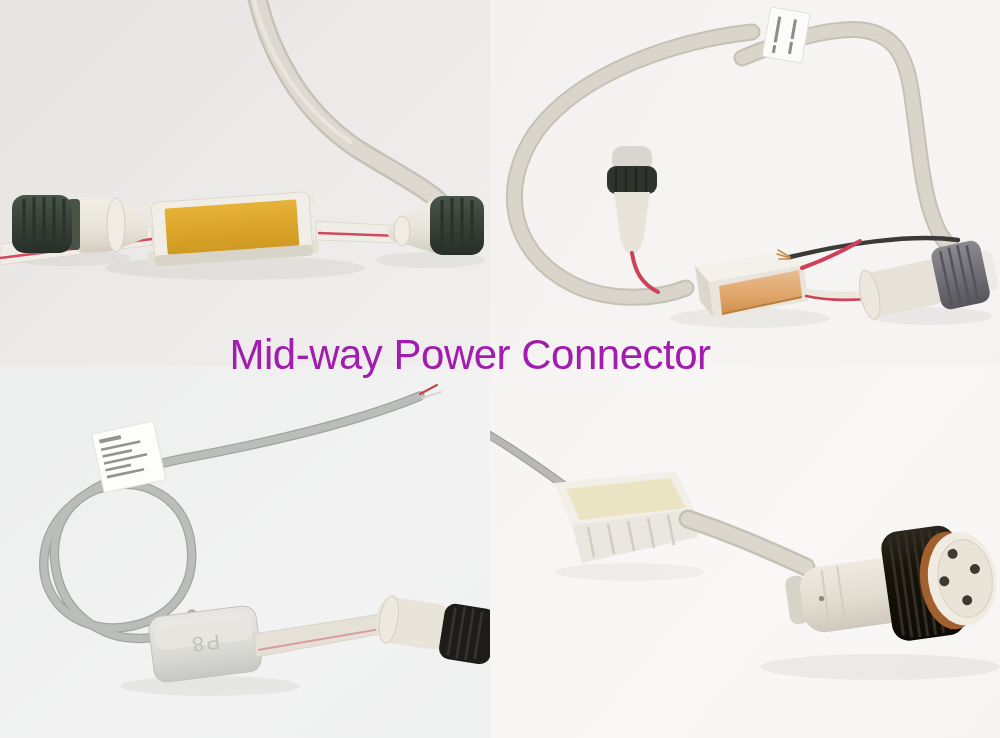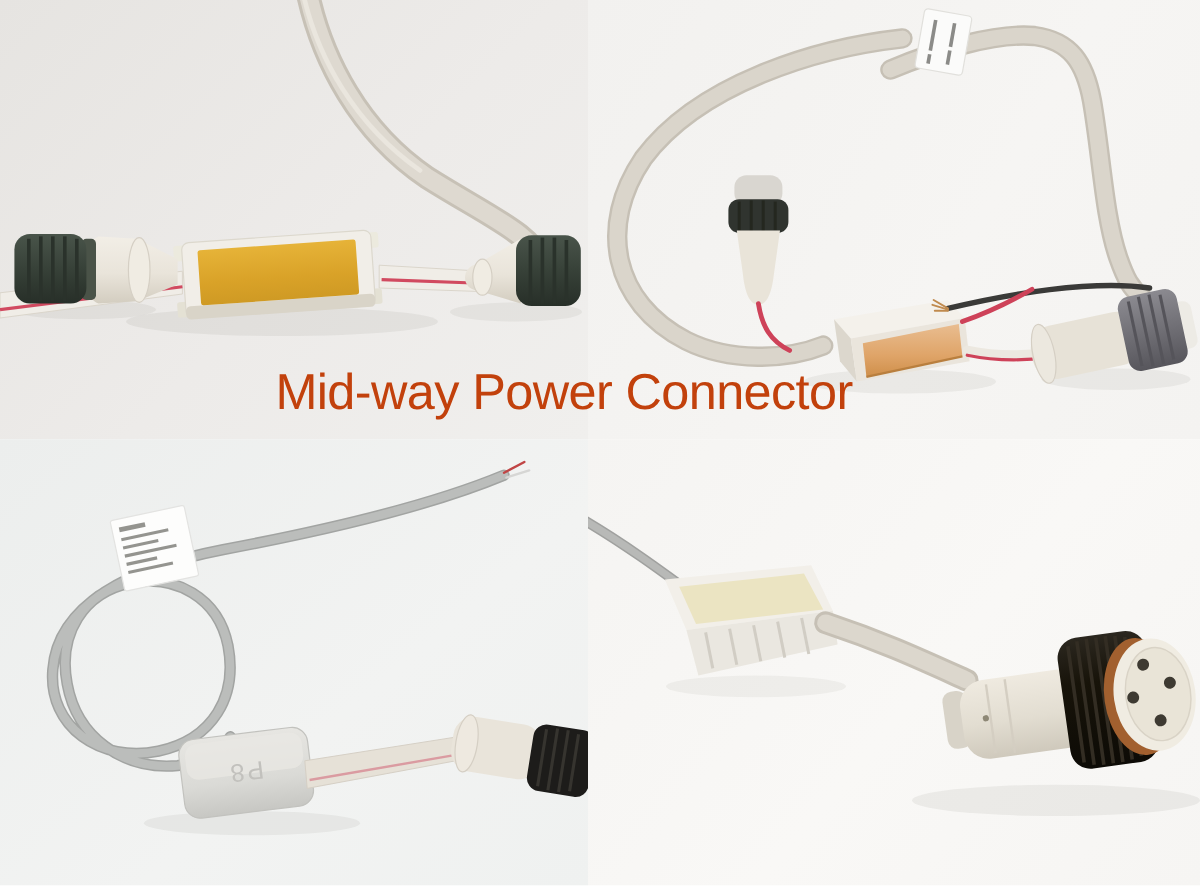--- a/index.html
+++ b/index.html
@@ -17,23 +17,24 @@
   }
   .panel{position:relative;overflow:hidden;}
   .panel svg{display:block;width:100%;height:100%;}
   #p-tl{background:linear-gradient(135deg,#e6e4e1 0%,#edebe9 55%,#f0efed 100%);}
   #p-tr{background:linear-gradient(120deg,#f2f1ef 0%,#f6f5f3 60%,#f4f3f1 100%);}
   #p-bl{background:linear-gradient(140deg,#eceeed 0%,#f2f3f2 60%,#eff1f0 100%);}
   #p-br{background:linear-gradient(130deg,#f5f4f2 0%,#f9f8f6 55%,#f6f5f3 100%);}
   .caption{
     position:absolute;
     transform:translateX(-50%);
-    color:#c2410c;
+    color:#a21caf;
     white-space:nowrap;
     letter-spacing:-0.5px;
+    margin-top:28px;
   }
   #caption-top{left:470px;top:303px;font-size:42px;}
   #caption-bottom{left:487px;top:668px;font-size:43px;}
 </style>
 </head>
 <body>
 
 <div id="stage">
   <div id="grid">
 

